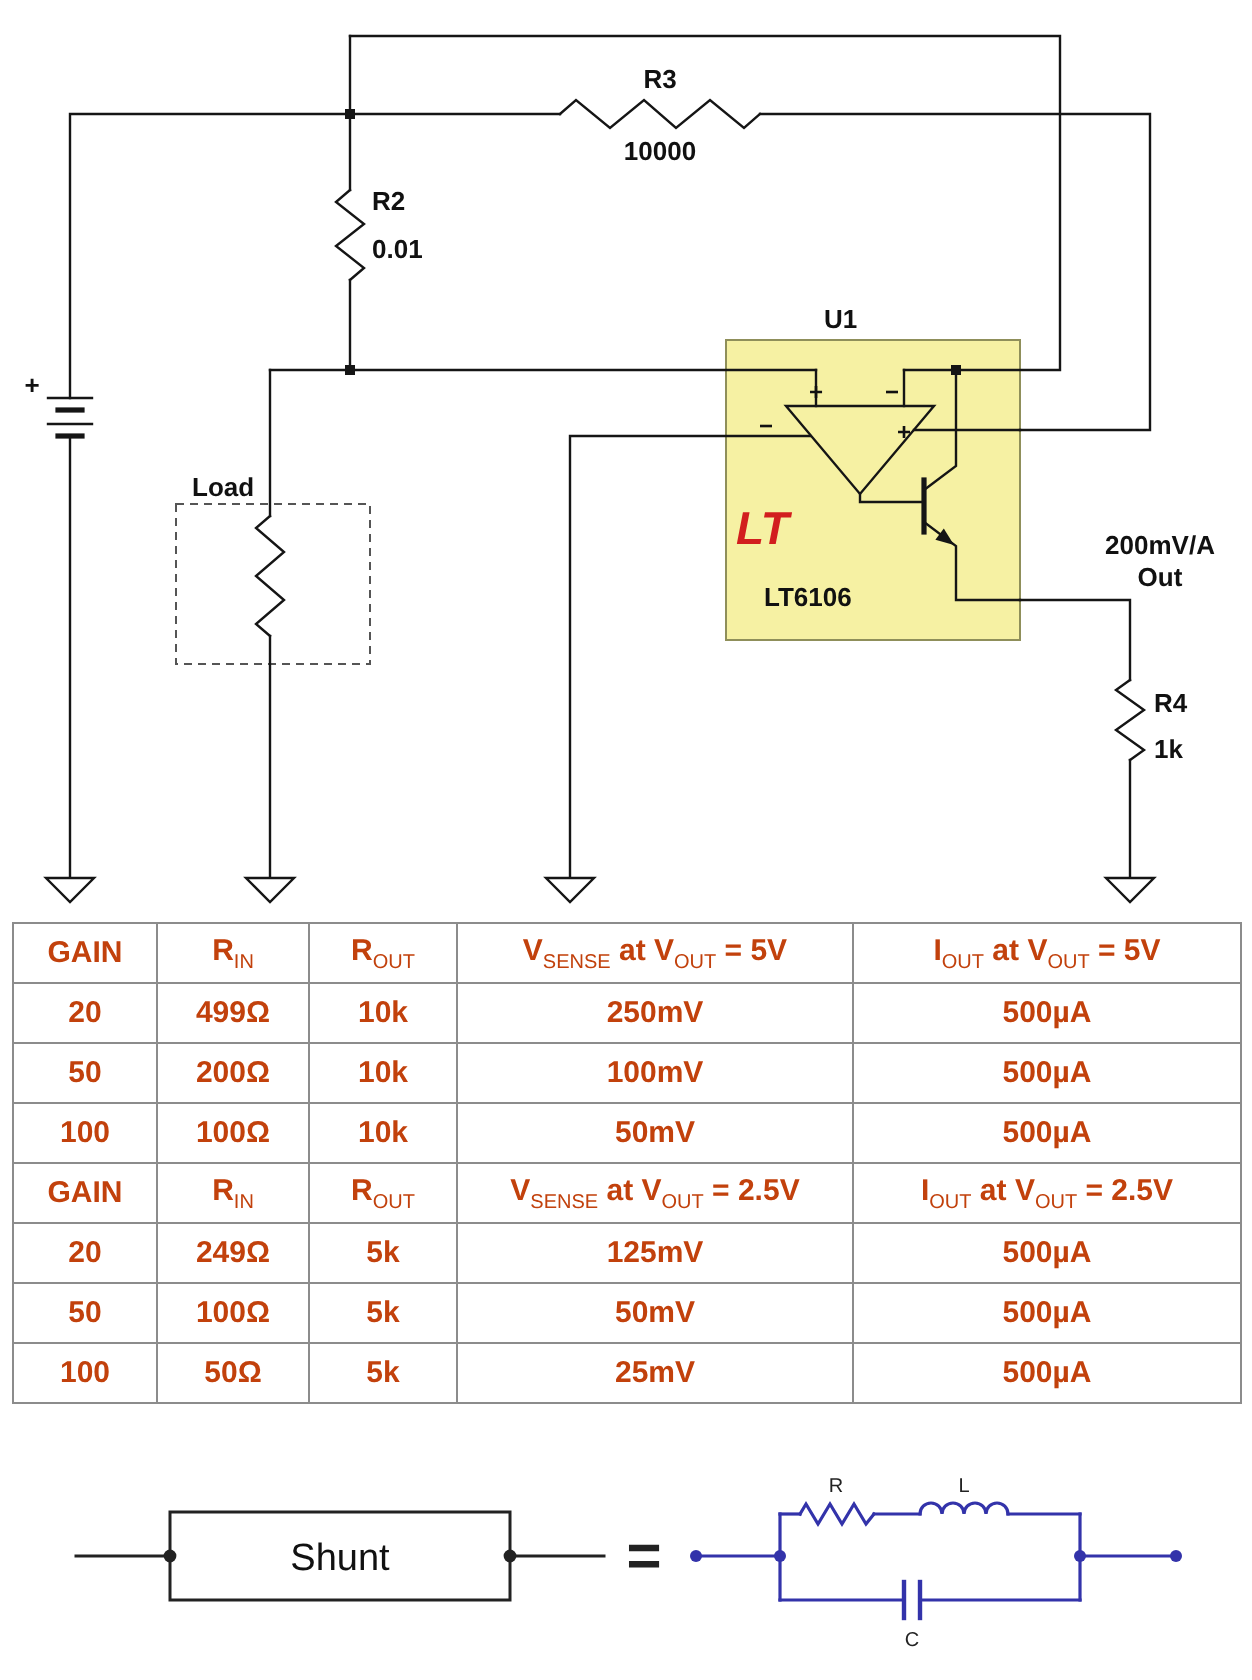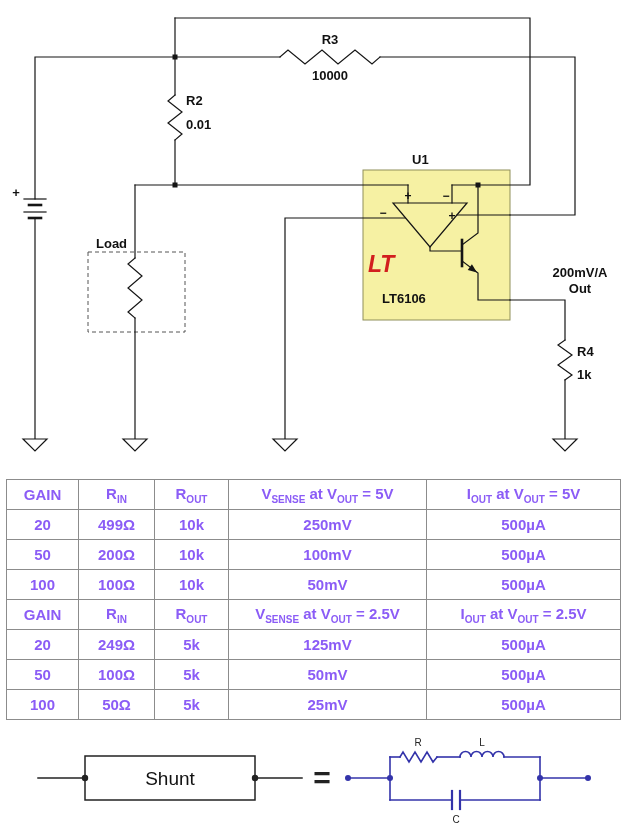--- a/index.html
+++ b/index.html
@@ -12,24 +12,24 @@
   .wire{stroke:var(--wire-black,#151515);stroke-width:1.2;fill:none;stroke-linecap:square}
   .thick{stroke-width:2.6}
   .dot{fill:var(--wire-black,#151515)}
   .sym-box{fill:var(--symbol-yellow,#f6f1a3);stroke:var(--symbol-border,#8f8f5a);stroke-width:1}
   .gnd{fill:#fff;stroke:var(--wire-black,#151515);stroke-width:1.2}
   .dashed-box{fill:none;stroke:#555;stroke-width:1;stroke-dasharray:4 3}
   .sch-label{font-size:13px;font-weight:bold;fill:#111}
   .sch-label-sm{font-size:12px;font-weight:bold;fill:#111}
   .logo{font-size:23px;font-weight:bold;font-style:italic;fill:var(--logo-red,#d21e1e)}
 
-  .gain-table{position:absolute;left:6px;top:479px;width:614px;border-collapse:collapse;table-layout:fixed;font-size:15px;color:#8b5cf6}
+  .gain-table{position:absolute;left:6px;top:461px;width:614px;border-collapse:collapse;table-layout:fixed;font-size:15px;color:#c2410c}
   .gain-table th,.gain-table td{border:1px solid var(--table-border,#8c8c8c);text-align:center;padding:0;height:29px;font-weight:bold;overflow:hidden;white-space:nowrap}
   .gain-table th{font-weight:bold}
-  .gain-table sub{font-size:10px;font-weight:bold}
+  .gain-table sub{font-size:10px;font-weight:normal}
 
   .blk{stroke:#222;stroke-width:1.5;fill:none;stroke-linecap:square}
   .blk-dot{fill:#222}
   .blue{stroke:var(--equiv-blue,#3333aa);stroke-width:1.6;fill:none;stroke-linecap:square}
   .blue-plate{stroke-width:2.2}
   .blue-dot{fill:var(--equiv-blue,#3333aa)}
   .shunt-text{font-size:19px;fill:#111}
   .eq-text{font-size:30px;font-weight:bold;fill:#222}
   .rlc-label{font-size:10px;fill:#222}
 </style>

